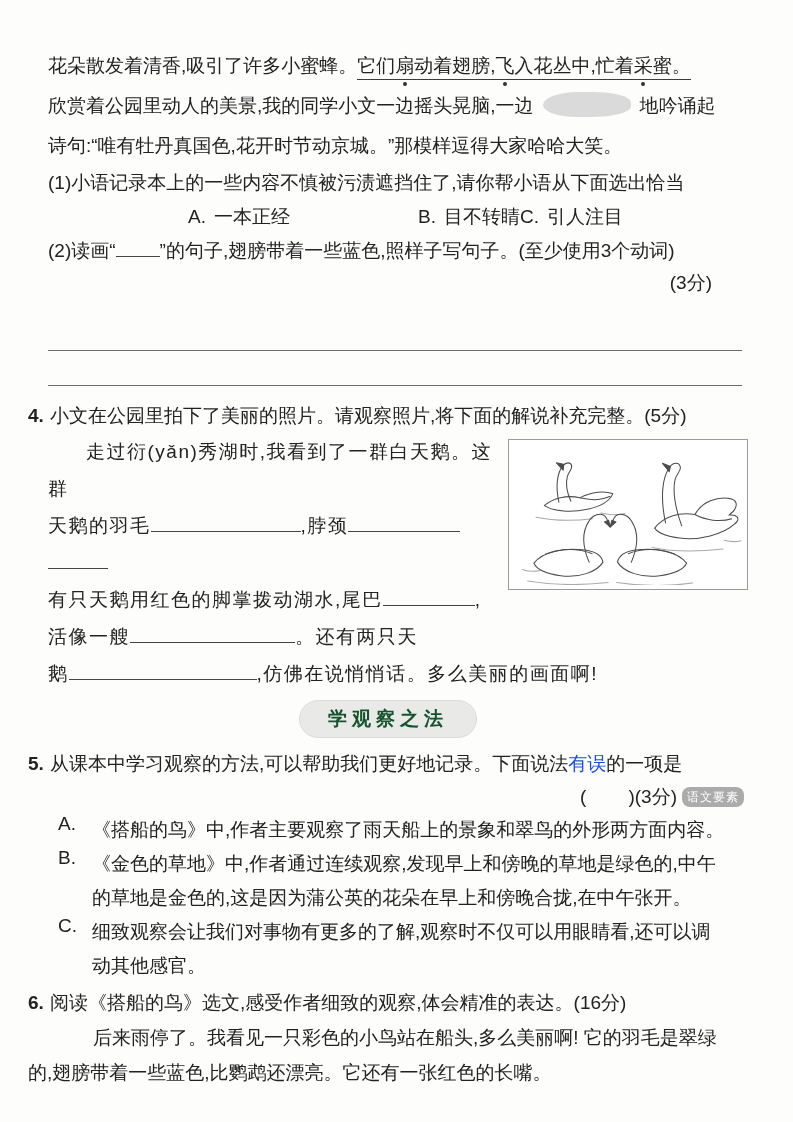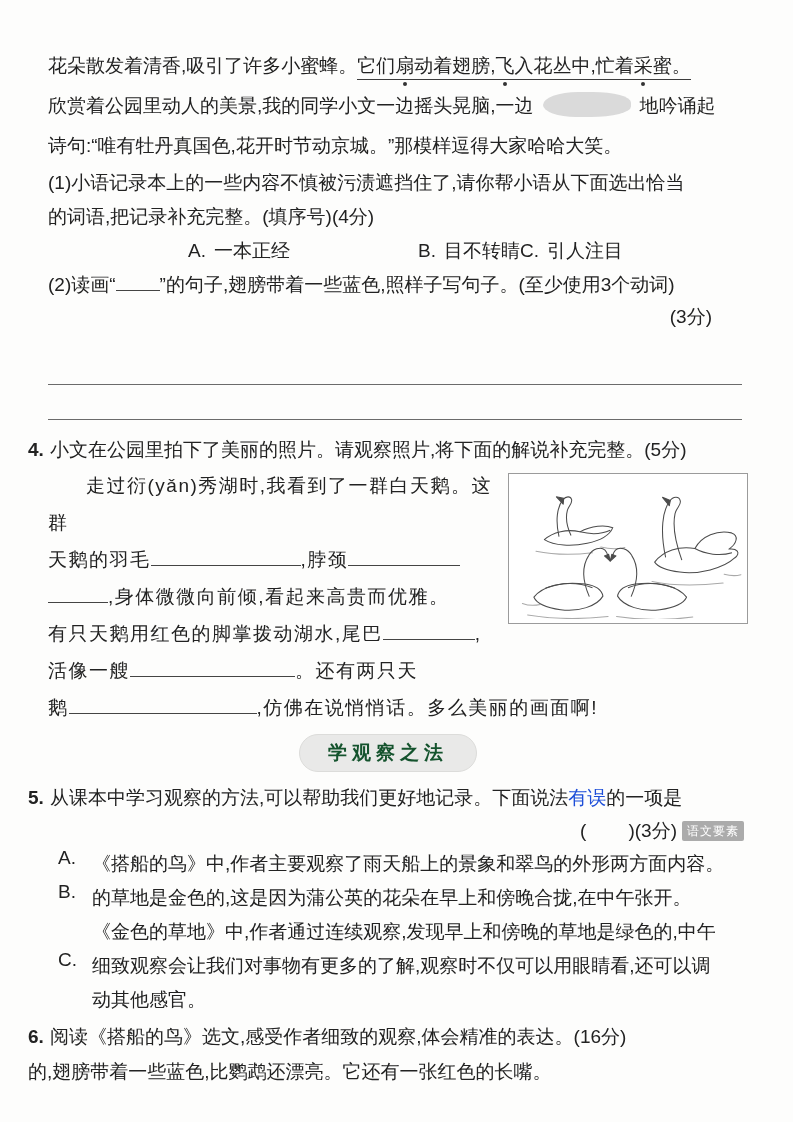--- a/index.html
+++ b/index.html
@@ -64,21 +64,21 @@
     display:inline-block; background:#e9e9e8; border:1px solid #dcdcda;
     border-radius:22px; padding:5px 28px; font-weight:600; letter-spacing:5px;
     color:#14532d;
   }
   
   .hl-gray { color:#1d4ed8; }
   .slot-line { line-height:32px; text-align:right; padding-right:4px; }
   .slot-text { white-space:pre; }
   .badge {
     display:inline-block; background:#ababab; color:#fff;
-    font-size:12px; line-height:16px; padding:2px 5px; border-radius:2px;
+    font-size:12px; line-height:16px; padding:2px 5px; border-radius:8px;
     vertical-align:2px; margin-left:5px; letter-spacing:1px;
   }
   .q5-opts { margin-left:30px; }
   .q5-opt { display:flex; }
   .q5-opt .opt-label { width:34px; flex-shrink:0; margin:0; }
   .q5-opt .opt-lines { flex:1; }
   .q5-opt .opt-lines span { display:block; line-height:34px; }
   
   .q6-passage p { line-height:35px; }
   .q6-p1 { padding-left:65px; }
@@ -89,21 +89,20 @@
 <div class="page">
 
   <section class="intro indent">
     <p><span>花朵散发着清香,吸引了许多小蜜蜂。</span><span class="ul-sent"><span>它们</span><span class="dotchar">扇</span><span>动着翅膀,</span><span class="dotchar">飞</span><span>入花丛中,忙着</span><span class="dotchar">采</span><span>蜜。</span></span></p>
     <p><span>欣赏着公园里动人的美景,我的同学小文一边摇头晃脑,一边</span><span class="smudge"></span><span>地吟诵起</span></p>
     <p>诗句:“唯有牡丹真国色,花开时节动京城。”那模样逗得大家哈哈大笑。</p>
   </section>
 
   <section class="sub indent">
     <p>(1)小语记录本上的一些内容不慎被污渍遮挡住了,请你帮小语从下面选出恰当</p>
-    <p>的词语,把记录补充完整。(填序号)(4分)</p>
     <div class="opts-row">
       <span class="opt1"><span class="opt-label">A.</span><span>一本正经</span></span>
       <span class="opt2"><span class="opt-label">B.</span><span>目不转睛</span></span>
       <span class="opt3"><span class="opt-label">C.</span><span>引人注目</span></span>
     </div>
   </section>
 
   <section class="sub indent">
     <p><span>(2)读画“</span><span class="blank bl-44"></span><span>”的句子,翅膀带着一些蓝色,照样子写句子。(至少使用3个动词)</span></p>
   </section>
@@ -114,21 +113,21 @@
 
   <section>
     <div class="qrow">
       <span class="qnum">4.</span>
       <span class="qstem">小文在公园里拍下了美丽的照片。请观察照片,将下面的解说补充完整。(5分)</span>
     </div>
     <div class="q4-content">
       <div class="q4-text">
         <p class="q4-p1">走过衍(yǎn)秀湖时,我看到了一群白天鹅。这群</p>
         <p><span>天鹅的羽毛</span><span class="blank bl-150"></span><span>,脖颈</span><span class="blank bl-112"></span></p>
-        <p><span class="blank bl-60"></span><span>,身体微微向前倾,看起来高贵而优雅。</span></p>
+        <p><span class="blank bl-60"></span></p>
         <p><span>有只天鹅用红色的脚掌拨动湖水,尾巴</span><span class="blank bl-92"></span><span>,</span></p>
         <p><span>活像一艘</span><span class="blank bl-165"></span><span>。还有两只天</span></p>
       </div>
       <div class="photo">
         <svg viewBox="0 0 440 270" xmlns="http://www.w3.org/2000/svg">
 
           <g fill="none" stroke="#a9a9a9" stroke-width="2" stroke-linecap="round">
             <path d="M44 140 Q 92 150 152 143"></path>
             <path d="M168 132 Q 192 138 214 133"></path>
             <path d="M266 198 Q 322 210 402 201"></path>
@@ -182,37 +181,38 @@
       <div class="q5-opt">
         <span class="opt-label">A.</span>
         <span class="opt-lines">
             <span>《搭船的鸟》中,作者主要观察了雨天船上的景象和翠鸟的外形两方面内容。</span>
             <span></span>
           </span>
       </div>
       <div class="q5-opt">
         <span class="opt-label">B.</span>
         <span class="opt-lines">
+            <span>《金色的草地》中,作者通过连续观察,发现早上和傍晚的草地是绿色的,中午</span>
             <span>的草地是金色的,这是因为蒲公英的花朵在早上和傍晚合拢,在中午张开。</span>
-            <span>《金色的草地》中,作者通过连续观察,发现早上和傍晚的草地是绿色的,中午</span>
           </span>
       </div>
       <div class="q5-opt">
         <span class="opt-label">C.</span>
         <span class="opt-lines">
             <span>细致观察会让我们对事物有更多的了解,观察时不仅可以用眼睛看,还可以调</span>
             <span>动其他感官。</span>
           </span>
       </div>
     </div>
   </section>
 
   <section>
     <div class="qrow" style="margin-top:2px;">
       <span class="qnum">6.</span>
       <span class="qstem">阅读《搭船的鸟》选文,感受作者细致的观察,体会精准的表达。(16分)</span>
     </div>
     <div class="q6-passage">
+      <p class="q6-p1">后来雨停了。我看见一只彩色的小鸟站在船头,多么美丽啊! 它的羽毛是翠绿</p>
       <p>的,翅膀带着一些蓝色,比鹦鹉还漂亮。它还有一张红色的长嘴。</p>
     </div>
   </section>
 
 </div>
 
 </body></html>

